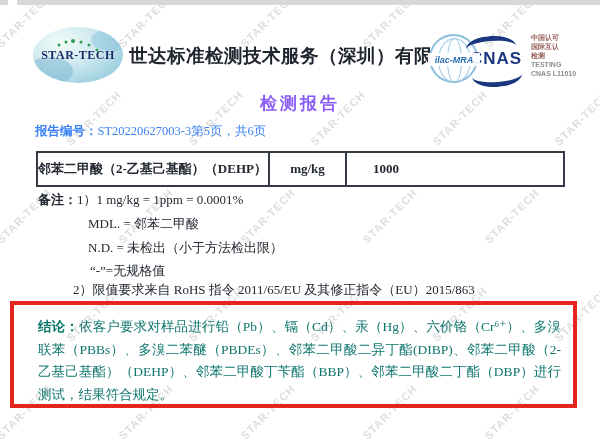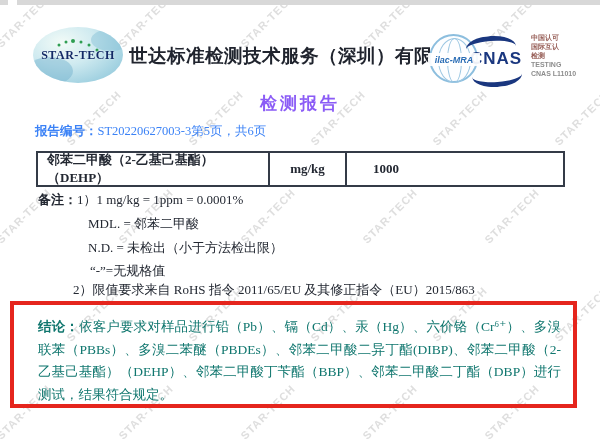--- a/index.html
+++ b/index.html
@@ -61,21 +61,21 @@
     font-size:17px; font-weight:bold; letter-spacing:3px; color:#8b5cf6; }
   .meta-row { position:absolute; left:35px; top:123px; width:531px; display:flex; 
     font-size:12.5px; color:#3b82f6; }
   .meta-left b { font-weight:bold; }
 
   
   .rtable { position:absolute; left:36px; top:151px; width:529px; display:flex;
     border:2px solid #343b47; }
   .rtable .cell { border-left:2px solid #343b47; height:32px; display:flex; align-items:center; justify-content:center;
     font-size:13px; font-weight:600; color:#232832; }
-  .rtable .cell:first-child { border-left:none; justify-content:flex-start; padding-left:9px; width:230px; font-weight:bold; }
+  .rtable .cell:first-child { border-left:none; justify-content:flex-start; width:230px; font-weight:bold; }
   .rtable .c-unit { width:77px; } .rtable .c-limit { width:80px; } .rtable .c-result { width:72px; } .rtable .c-mdl { width:75px; }
 
   
   .remarks { position:absolute; left:0; top:0; font-size:13px; color:#232832; }
   .rm-line { position:absolute; white-space:nowrap; }
   .rm1 { left:38px; top:191px; } .rm1 b { font-weight:bold; }
   .rm2 { left:88px; top:215px; }
   .rm3 { left:88px; top:239px; }
   .rm4 { left:90px; top:262px; }
   .rm5 { left:73px; top:281px; }

